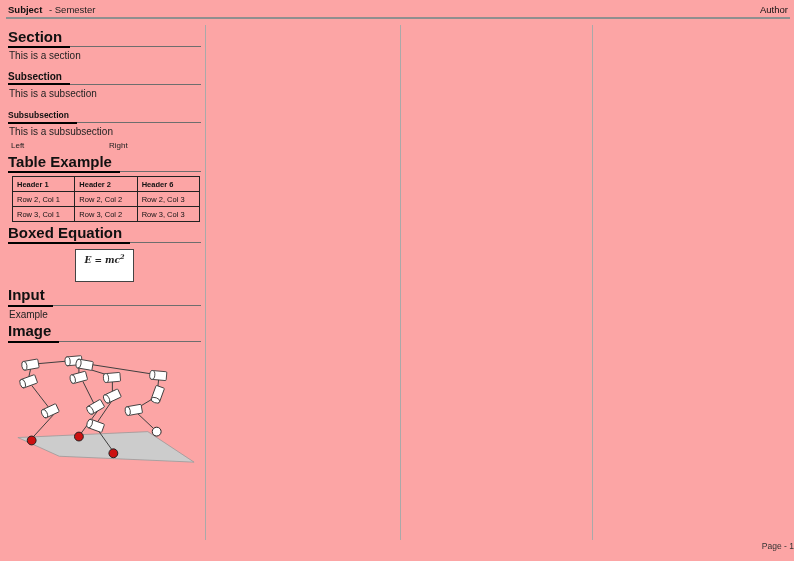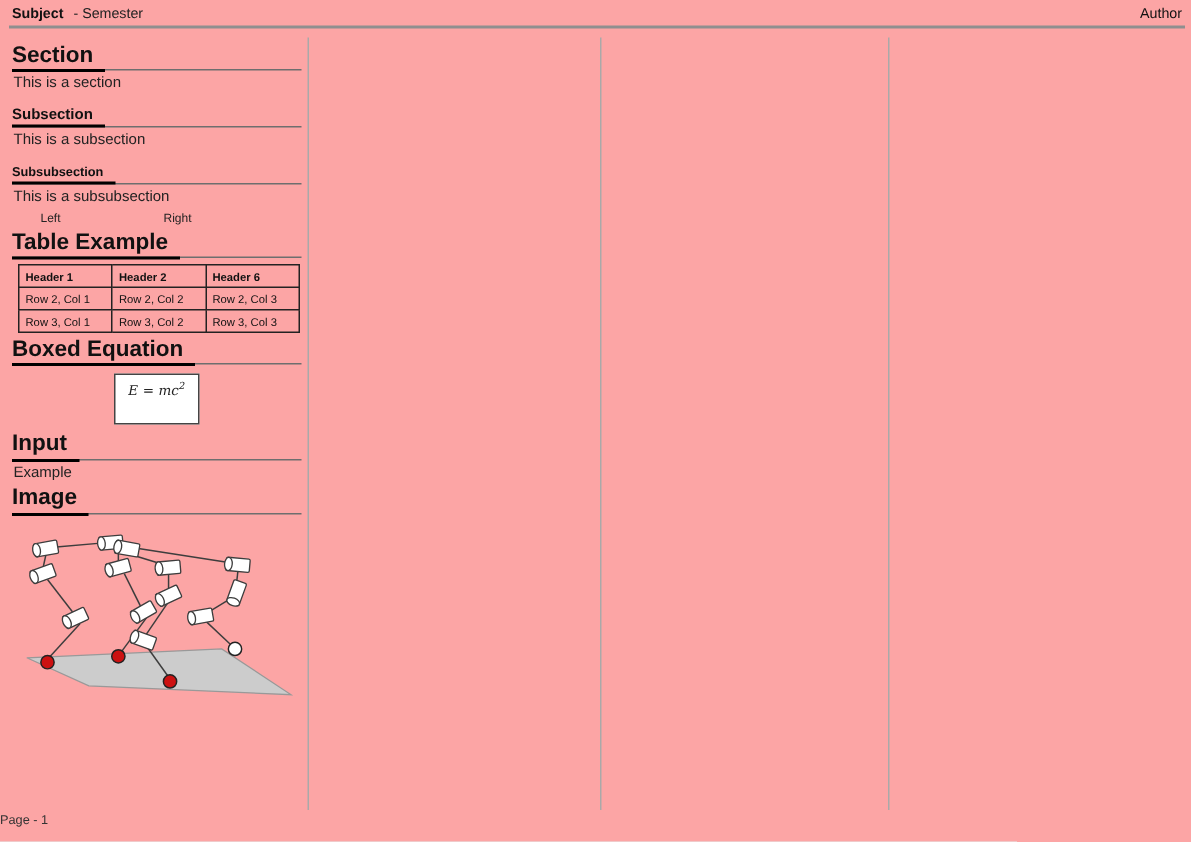--- a/index.html
+++ b/index.html
@@ -9,47 +9,47 @@
     background:#fca5a5; overflow:hidden;
     font-family:"Liberation Sans","DejaVu Sans",sans-serif; color:#111;
   }
   
   .hdr { position:absolute; top:4px; left:8px; right:6px;
          display:flex; justify-content:space-between; align-items:baseline;
          font-size:9.5px; }
   .hdr .subject { font-weight:bold; }
   .hdr .semester { margin-left:4px; font-weight:normal; color:#222; }
   .hdr-rule { position:absolute; top:17px; left:6px; right:4px; height:2px; background:#8f8f8f; }
-  .ftr { position:absolute; top:541px; left:0; right:0; text-align:left;
+  .ftr { position:absolute; top:541px; left:0; right:0; text-align:right;
          font-size:8.5px; color:#333; }
   
   .vsep { position:absolute; top:25px; width:1px; height:515px; background:#a9a9a9; }
   .vsep.s1 { left:205px; } .vsep.s2 { left:400px; } .vsep.s3 { left:592px; }
   
   .col1 { position:absolute; left:8px; top:26px; width:193px; }
   .sec { border-bottom:1px solid #6e6e6e; margin-top:2px; line-height:1.15; }
   .sec .sec-title { display:inline-block; font-weight:bold;
                     border-bottom:2.5px solid #000; margin-bottom:-2px;
                     padding:0 8px 1px 0; }
   .sec.h1 .sec-title { font-size:15px; }
   .sec.h2 { margin-top:4px; } .sec.h2 .sec-title { font-size:10px; }
   .sec.h3 { margin-top:4px; } .sec.h3 .sec-title { font-size:8.5px; }
   .body-text { font-size:10px; color:#222; margin:3px 0 2px 1px; line-height:1.15; }
   .lr-row { position:relative; height:11px; margin-top:2px; font-size:8px; color:#222; }
-  .lr-left { position:absolute; left:19px; top:1px; }
+  .lr-left { position:absolute; left:3px; top:1px; }
   .lr-right { position:absolute; left:101px; top:1px; }
   
   table.demo { border-collapse:collapse; margin:4px 0 0 4px; width:188px;
                font-size:7.5px; }
   table.demo th, table.demo td { border:1px solid #222; padding:2.5px 4px; text-align:left; }
   table.demo th { font-weight:bold; }
   
   .eqbox { width:fit-content; margin:6px auto 4px auto; border:1px solid #444;
            padding:3px 9px 16px 9px; background:#fff;
-           font-family:"DejaVu Serif","Liberation Serif",serif; font-size:9px; color:#222; }
+           font-family:"DejaVu Serif","Liberation Serif",serif; font-size:9px; color:#222;font-weight:bold; }
   .math-it { font-style:italic; }
   .math-rel { font-style:normal; margin:0 3px; }
   .math-sup { font-size:6.5px; vertical-align:super; font-style:italic; }
   
   .figure-wrap { margin-top:3px; width:193px; }
   .figure-wrap svg { display:block; width:193px; height:126px; }
 </style>
 </head>
 <body>
 

